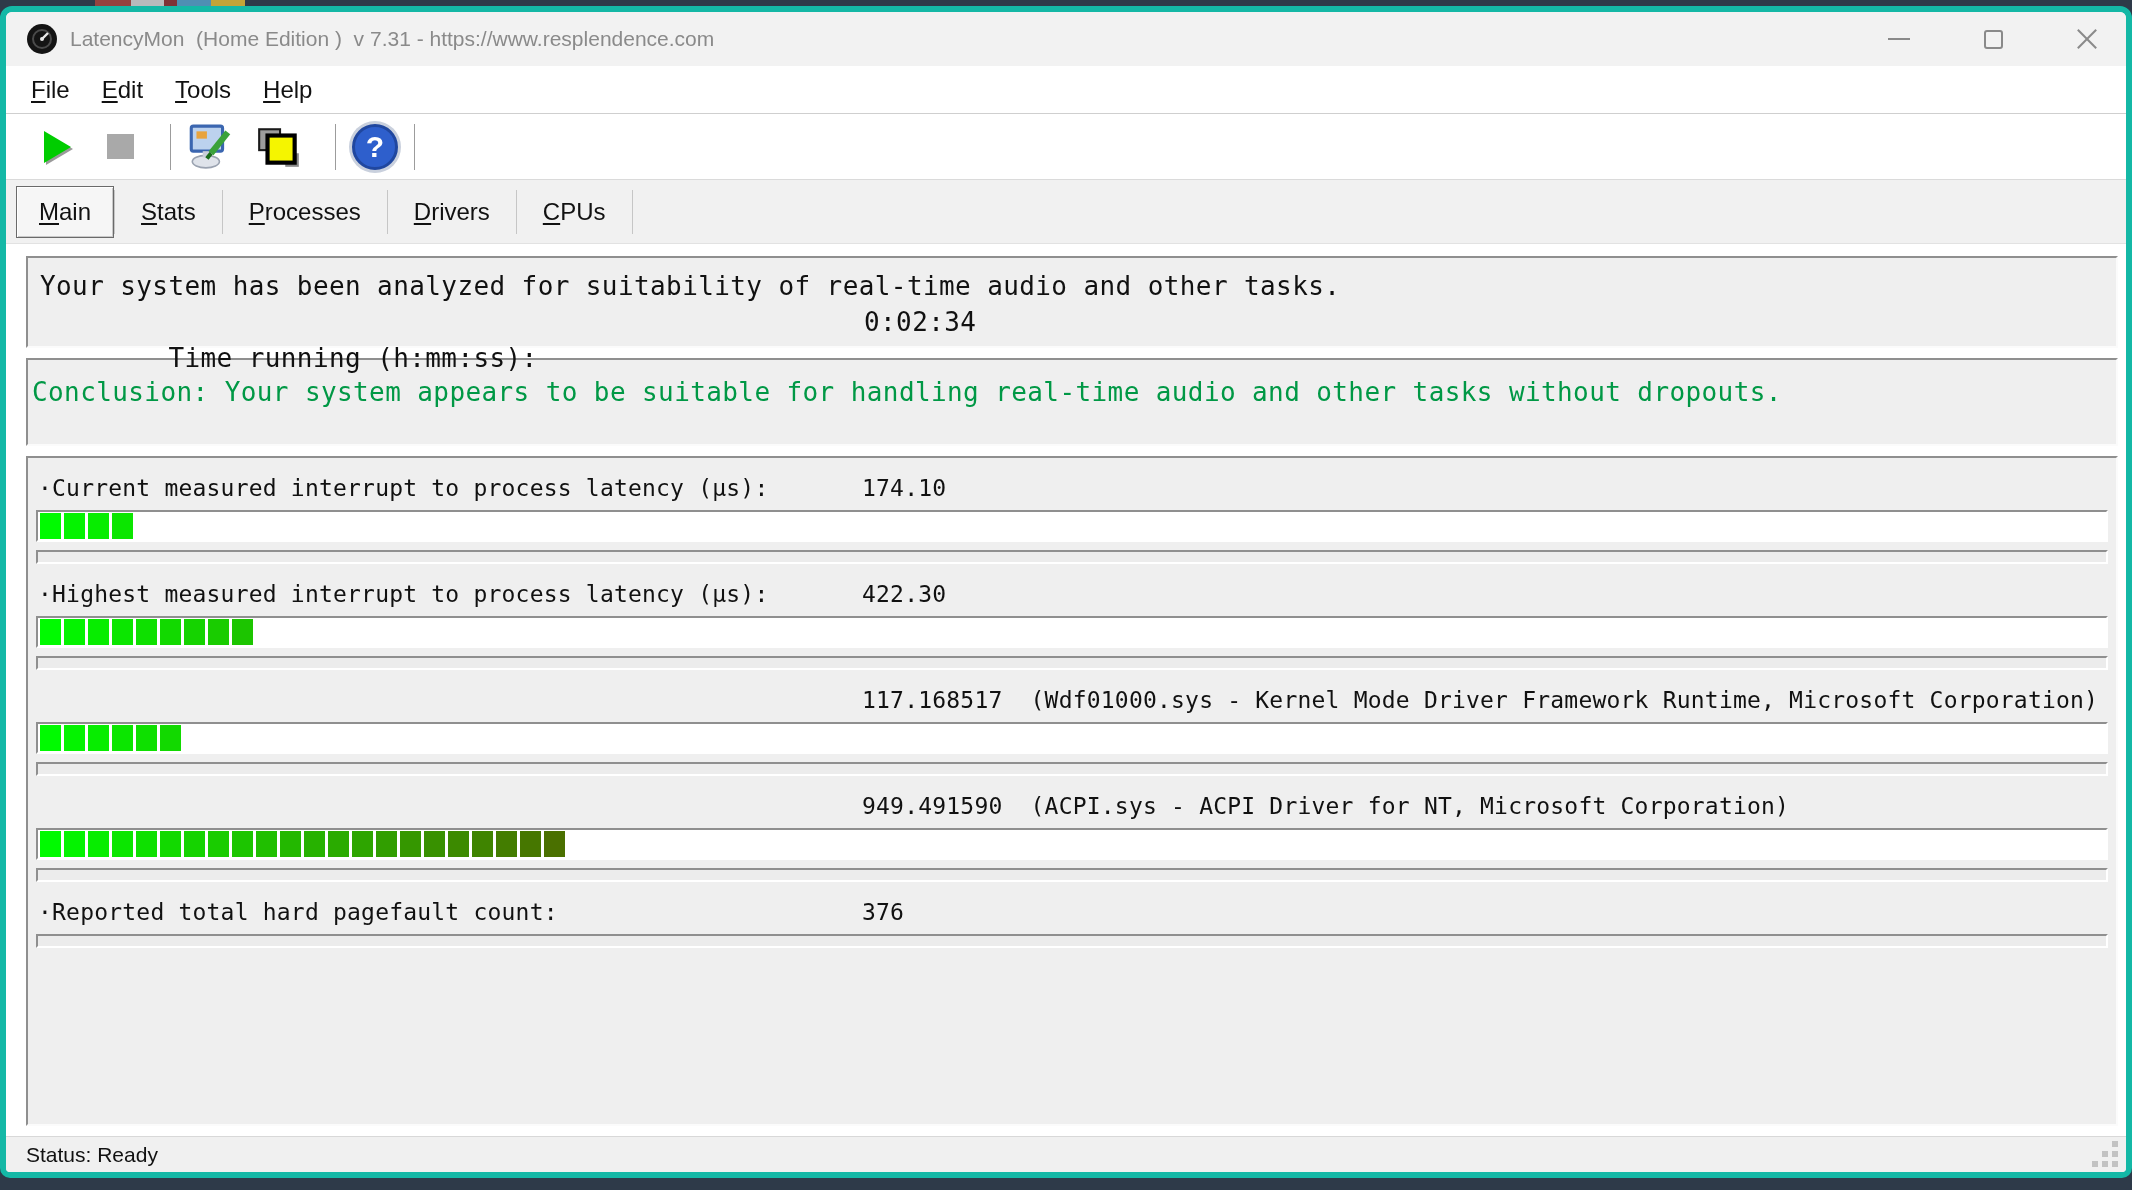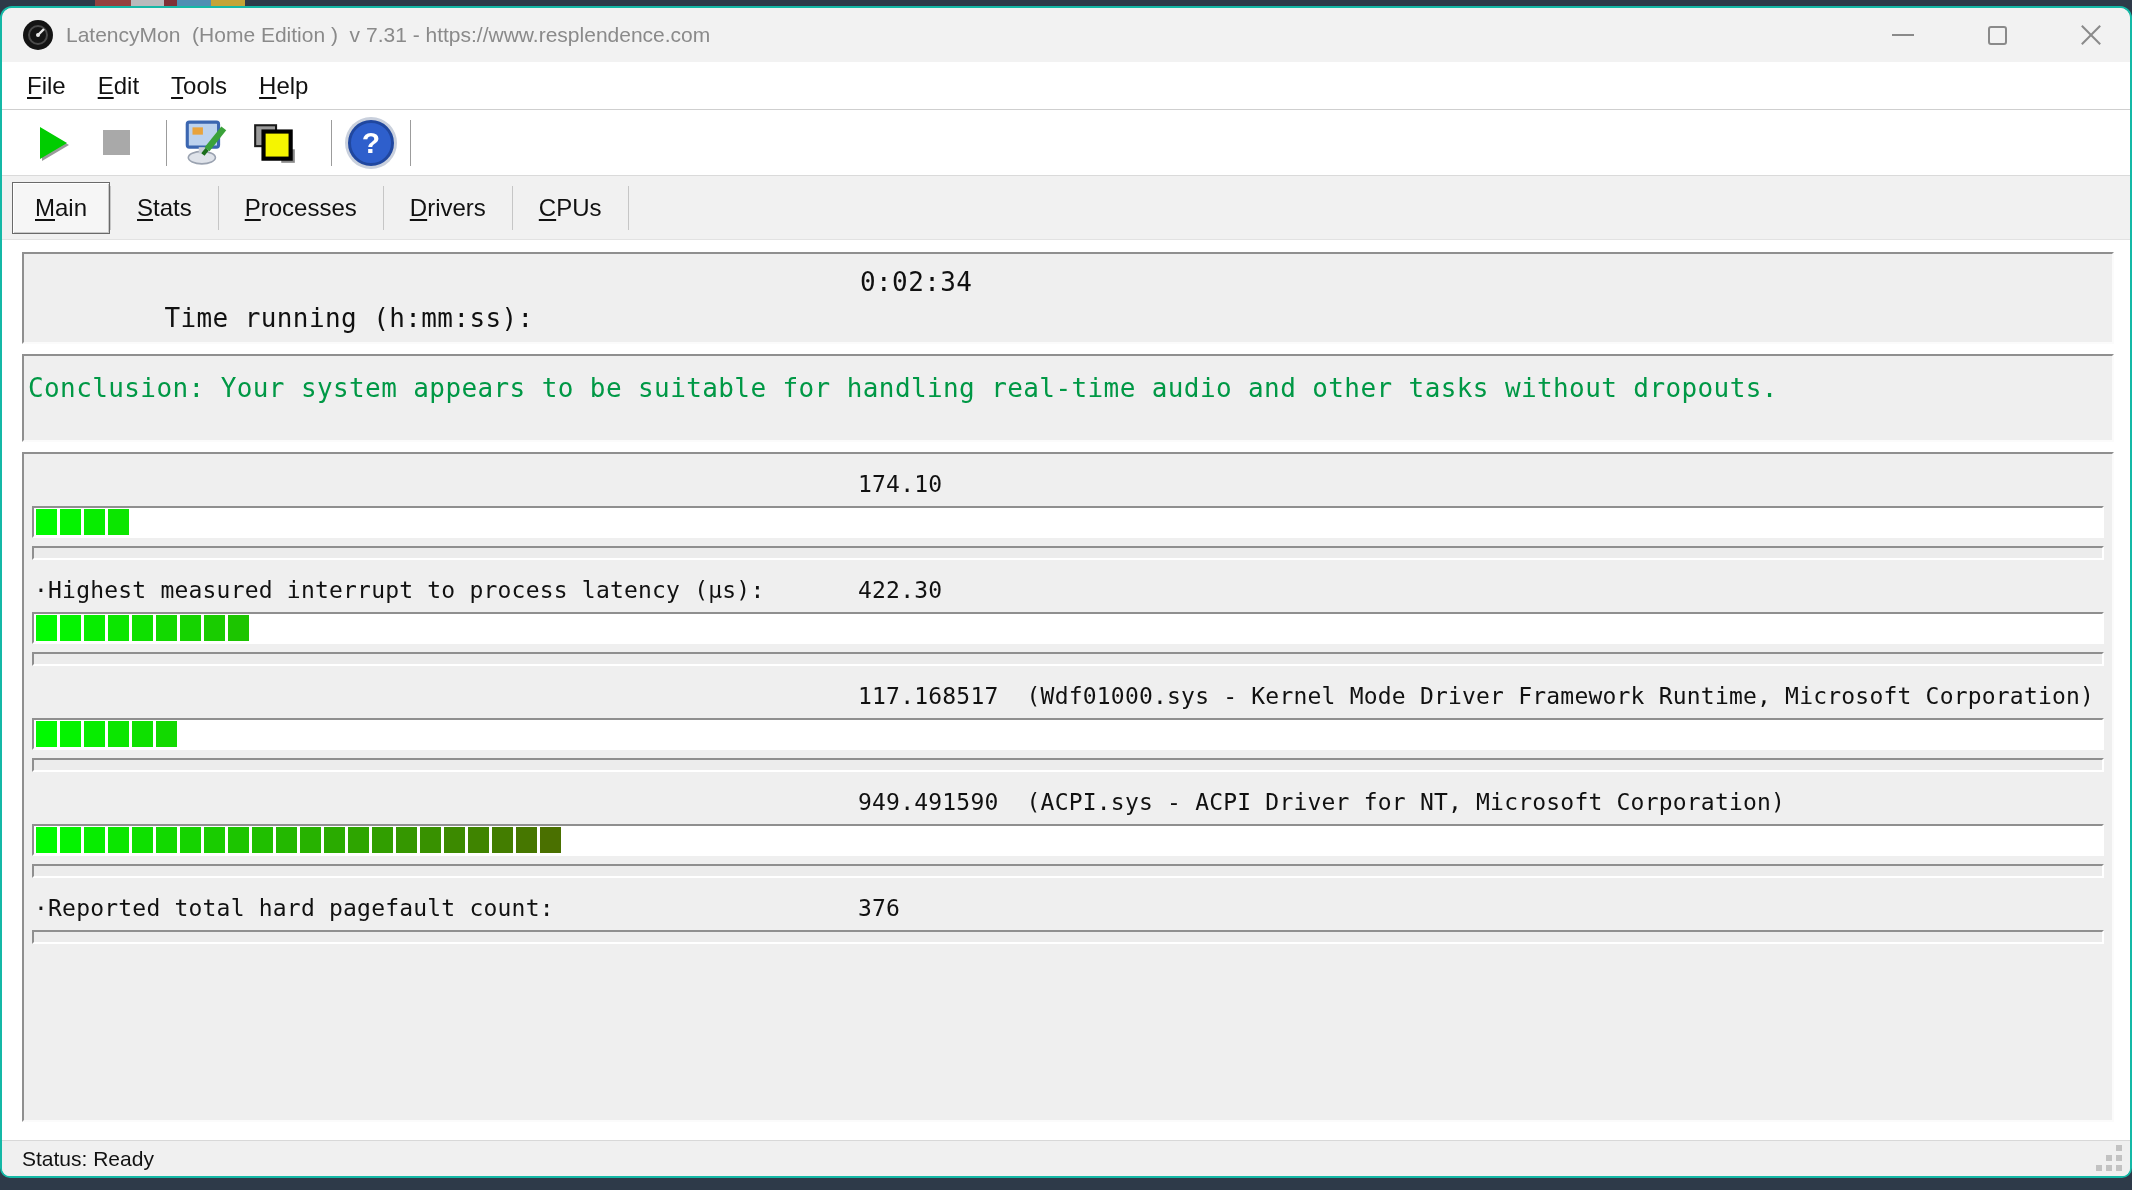--- a/index.html
+++ b/index.html
@@ -9,21 +9,21 @@
     font-family:"Liberation Sans", sans-serif;
     position:relative; overflow:hidden;
   }
   
   .bg-strip { position:absolute; top:0; left:0; width:100%; height:10px; background:#2e3a49; }
   .bg-strip .seg { position:absolute; top:0; height:8px; }
 
   
   .win {
     position:absolute; left:0; top:6px; width:2132px; height:1172px;
-    background:#f2f2f2; border:2px solid #14b8a6;
+    background:#f2f2f2; border:6px solid #14b8a6;
     border-radius:12px 12px 10px 10px;
     display:flex; flex-direction:column; overflow:hidden;
   }
 
   
   .titlebar { height:54px; display:flex; align-items:center; position:relative; background:#f2f2f2; flex:0 0 auto; }
   .app-icon { width:32px; height:32px; margin-left:20px; flex:0 0 auto; }
   .title-text { margin-left:12px; font-size:21px; color:#8a8a8a; white-space:pre; }
   .win-controls { position:absolute; right:18px; top:0; height:54px; display:flex; align-items:center; gap:52px; }
   .wc { width:42px; height:42px; display:flex; align-items:center; justify-content:center; cursor:default; }
@@ -167,33 +167,34 @@
       <div class="tab-sep"></div>
       <div class="tab"><span class="ul">D</span>rivers</div>
       <div class="tab-sep"></div>
       <div class="tab"><span class="ul">C</span>PUs</div>
       <div class="tab-sep"></div>
     </div>
 
   <div class="content">
 
     <div class="box box1 sunken">
+      <div class="mono-lg">Your system has been analyzed for suitability of real-time audio and other tasks.</div>
       <div class="mono-lg line-rel">
         <span>Time running (h:mm:ss):</span>
         <span class="val-col-lg">0:02:34</span>
       </div>
     </div>
 
     <div class="box box2 sunken">
       <div class="mono-lg conclusion-text">Conclusion: Your system appears to be suitable for handling real-time audio and other tasks without dropouts.</div>
     </div>
 
     <div class="box box3 sunken" id="stats-box">
         <div class="stat-row">
-          <div class="mono-sm stat-label-line"><span class="stat-value">174.10</span></div>
+          <div class="mono-sm stat-label-line"><span class="stat-label">·Current measured interrupt to process latency (µs):</span><span class="stat-value">174.10</span></div>
           <div class="trough bar">
             <div class="seg" style="background: rgb(0, 250, 0);"></div>
             <div class="seg" style="background: rgb(4, 243, 0);"></div>
             <div class="seg" style="background: rgb(7, 237, 0);"></div>
             <div class="seg" style="background: rgb(11, 230, 0);"></div>
           </div>
           <div class="trough narrow"></div>
         </div>
         <div class="stat-row">
           <div class="mono-sm stat-label-line"><span class="stat-label">·Highest measured interrupt to process latency (µs):</span><span class="stat-value">422.30</span></div>

